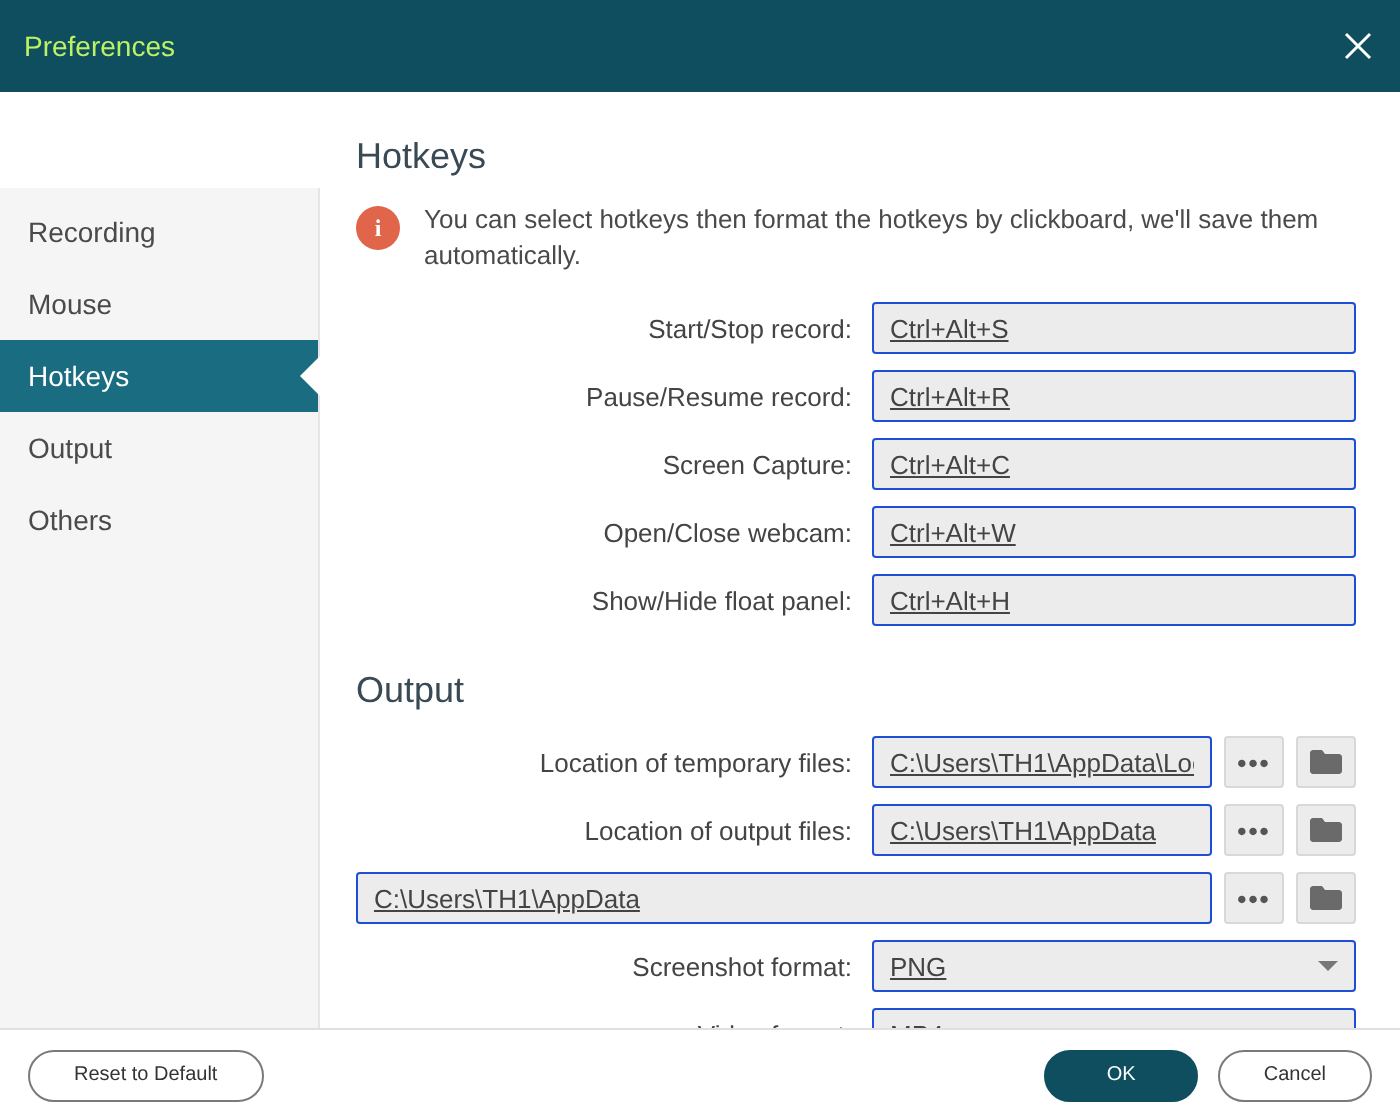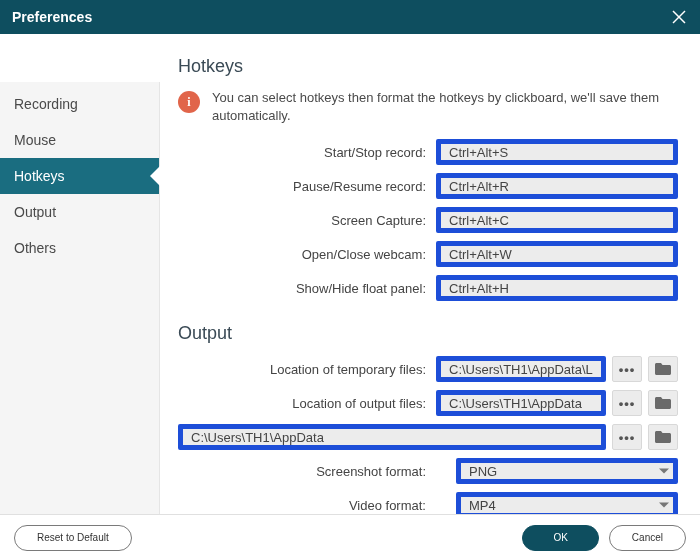--- a/index.html
+++ b/index.html
@@ -1,19 +1,19 @@
 <!DOCTYPE html>
 <html><head>
 <meta charset="utf-8">
 <style>
   * { box-sizing: border-box; margin: 0; padding: 0; }
   html, body { width: 700px; height: 560px; font-family: "Segoe UI", Arial, sans-serif; font-size: 13px; color: #333; overflow: hidden; }
   .window { width: 700px; height: 560px; display: flex; flex-direction: column; background: #fff; }
 
-  .titlebar { height: 34px; background: #0e4e5f; color: #ffffff; display: flex; align-items: center; padding: 0 12px; font-weight: bold; }
+  .titlebar { height: 46px; background: #0e4e5f; color: #bef264; display: flex; align-items: center; padding: 0 12px; }
   .titlebar .title { flex: 1; font-size: 14px; }
   .close-icon { width: 18px; height: 18px; cursor: pointer; }
   .close-icon svg { stroke: #fff; }
 
   .body { flex: 1; display: flex; min-height: 0; }
   .sidebar { width: 160px; background: #f5f5f5; border-right: 1px solid #e5e5e5; padding-top: 4px; margin-top: 48px; }
   .sidebar-item { padding: 10px 14px; font-size: 14px; color: #4a4a4a; cursor: pointer; }
   .sidebar-item.active { background: #1a6d80; color: #fff; position: relative; }
   .sidebar-item.active::after {
     content: ""; position: absolute; right: -1px; top: 50%; transform: translateY(-50%);
@@ -24,24 +24,24 @@
   .section-title { font-size: 18px; color: #3a4a55; margin: 4px 0 12px 0; font-weight: 500; }
 
   .info-bar { display: flex; gap: 12px; margin-bottom: 14px; align-items: flex-start; }
   .info-badge { width: 22px; height: 22px; border-radius: 50%; background: #e1654a; color: #fff; display: flex; align-items: center; justify-content: center; font-weight: bold; font-size: 12px; font-family: Georgia, serif; flex-shrink: 0; margin-top: 2px; }
   .info-text { font-size: 13px; color: #4a4a4a; line-height: 1.4; }
 
   .row { display: flex; align-items: center; margin-bottom: 8px; gap: 8px; }
   .row-label { width: 250px; text-align: right; color: #444; font-size: 13px; padding-right: 2px; }
   .row-field { flex: 1; display: flex; gap: 6px; align-items: center; }
   .input, .select {
-    background: #ececec; border: 5px solid #1d4ed8; height: 26px; padding: 0 8px;
-    font-size: 13px; color: #444; border-radius: 2px; width: 100%;
+    background: #ececec; border: 1px solid #1d4ed8; height: 26px; padding: 0 8px;
+    font-size: 13px; color: #444; border-radius: 2px; width: 100%; text-decoration: underline;
   }
-  .select-wrap { position: relative; width: 100%; margin-left: 20px; }
+  .select-wrap { position: relative; width: 100%; }
   .select-wrap .chevron { position: absolute; right: 8px; top: 50%; transform: translateY(-50%); pointer-events: none; }
   .select { appearance: none; cursor: pointer; }
   .path-btn, .folder-btn {
     width: 30px; height: 26px; background: #ececec; border: 1px solid #d8d8d8;
     border-radius: 2px; display: flex; align-items: center; justify-content: center; cursor: pointer;
     flex-shrink: 0;
   }
   .dots { letter-spacing: 1px; font-weight: bold; color: #555; }
   .folder-btn svg { fill: #6a6a6a; }
 

